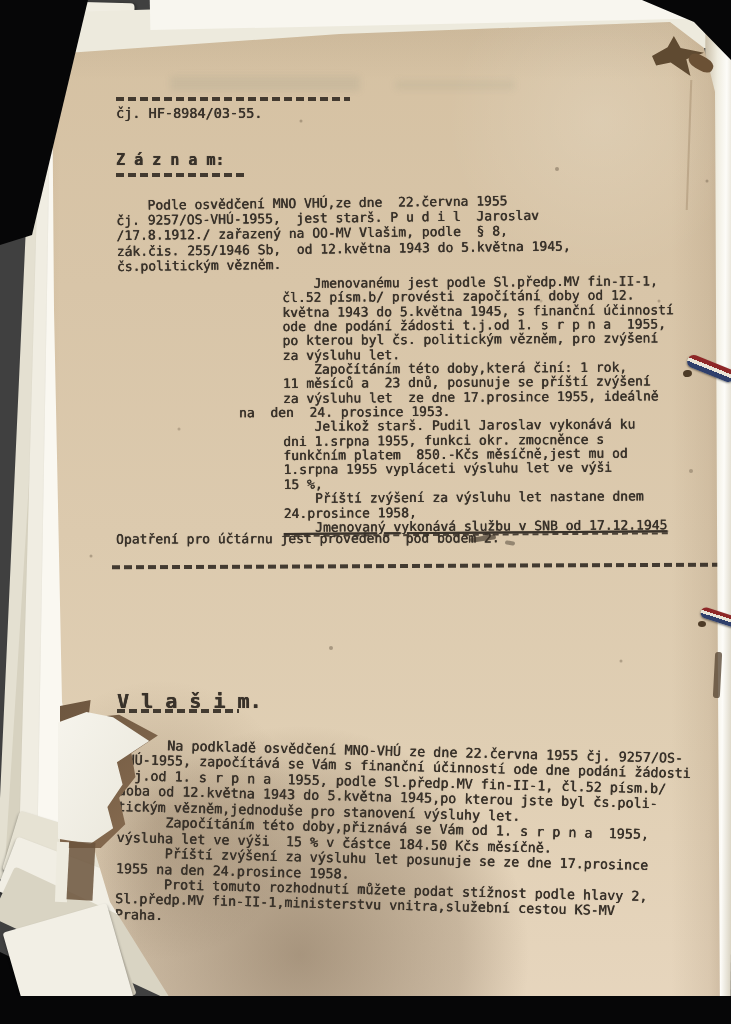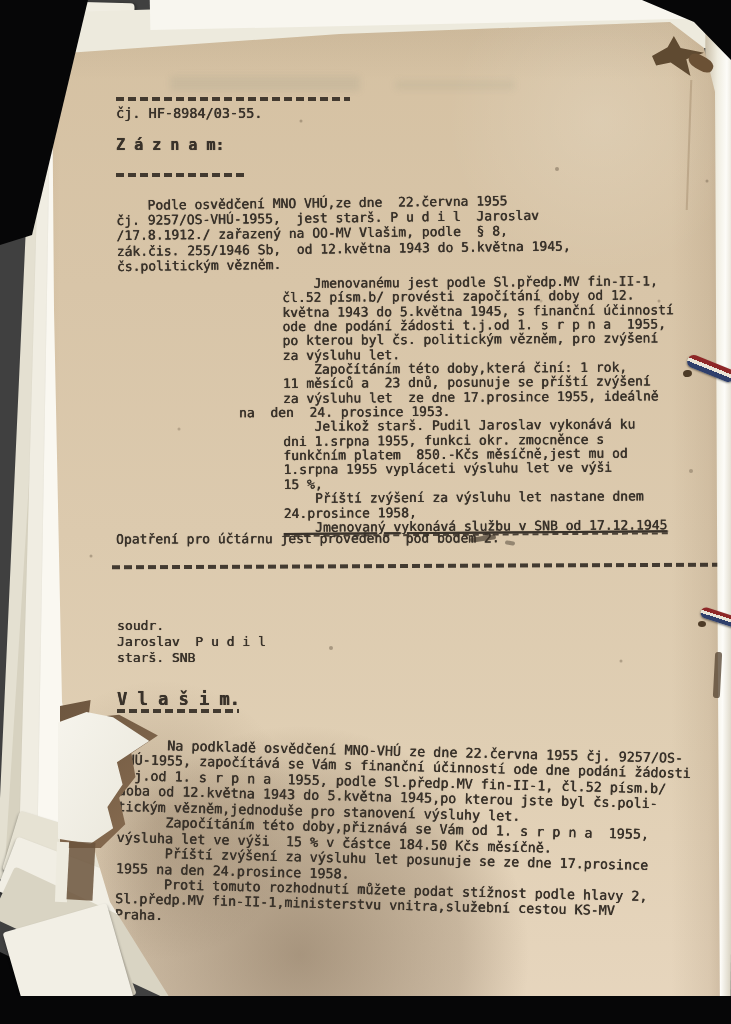--- a/index.html
+++ b/index.html
@@ -35,33 +35,33 @@
       linear-gradient(270deg, rgba(115,88,60,.28) 0, rgba(115,88,60,.1) 22px, transparent 60px),
       linear-gradient(180deg, rgba(98,80,60,.12) 0, transparent 80px),
       linear-gradient(180deg,#d5c1a2 0%,#d8c5a8 28%,#dccaae 52%,#e0cfb4 74%,#e7d6be 100%);
   }
 
   
   .t{position:absolute;color:#39322a;white-space:pre;
      text-shadow:.35px 0 0 currentColor,0 0 1px rgba(57,50,42,.45);}
   .tline{white-space:pre;}
   .ref{left:116px;top:105px;font-size:13.5px;}
-  .hz{left:116px;top:136px;font-size:15px;font-weight:bold;}
+  .hz{left:116px;top:151px;font-size:15px;font-weight:bold;}
   .p1{left:116px;top:198px;font-size:13px;transform:rotate(-.7deg);transform-origin:left top;}
   .p1 .tline{height:15.2px;}
   .p2{left:282px;top:276px;font-size:13px;transform:rotate(-.4deg);transform-origin:left top;}
   .p2 .tline{height:14.35px;}
   .tline.outdent{margin-left:-44px;}
   .tline.uline{text-decoration:underline;text-decoration-thickness:1.5px;
      border-bottom:2px dashed rgba(50,43,35,.85);padding-bottom:1px;width:fit-content;}
   .note{left:116px;top:531px;font-size:13px;transform:rotate(-.2deg);}
   .hv{left:257px;top:582px;font-size:15px;font-weight:bold;}
   .addr{left:117px;top:618px;font-size:13px;}
   .addr .tline{height:16px;}
-  .city{left:117px;top:689px;font-size:17px;font-weight:bold;}
+  .city{left:117px;top:689px;font-size:20px;font-weight:bold;}
   .b2{left:119px;top:737px;font-size:13.4px;transform:rotate(1.4deg);transform-origin:left top;}
   .b2 .tline{height:15.45px;}
 
   
   .dash{position:absolute;background:repeating-linear-gradient(90deg,rgba(50,43,35,.9) 0 8px,transparent 8px 12px);}
   .d-top{left:116px;top:97px;width:234px;height:4px;}
   .d-z{left:116px;top:173px;width:130px;height:3.5px;}
   .d-sep{left:112px;top:564px;width:619px;height:3.5px;transform:rotate(-.25deg);}
   .d-city{left:117px;top:709px;width:122px;height:3.5px;}
 
@@ -140,21 +140,20 @@
 
     <div class="t p1"><div class="tline">    Podle osvědčení MNO VHÚ,ze dne  22.června 1955</div><div class="tline">čj. 9257/OS-VHÚ-1955,  jest starš. P u d i l  Jaroslav</div><div class="tline">/17.8.1912./ zařazený na OO-MV Vlašim, podle  § 8,</div><div class="tline">zák.čis. 255/1946 Sb,  od 12.května 1943 do 5.května 1945,</div><div class="tline">čs.politickým vězněm.</div></div>
     <div class="t p2"><div class="tline">    Jmenovanému jest podle Sl.předp.MV fin-II-1,</div><div class="tline">čl.52 písm.b/ provésti započítání doby od 12.</div><div class="tline">května 1943 do 5.května 1945, s finanční účinností</div><div class="tline">ode dne podání žádosti t.j.od 1. s r p n a  1955,</div><div class="tline">po kterou byl čs. politickým vězněm, pro zvýšení</div><div class="tline">za výsluhu let.</div><div class="tline">    Započítáním této doby,která činí: 1 rok,</div><div class="tline">11 měsíců a  23 dnů, posunuje se příští zvýšení</div><div class="tline">za výsluhu let  ze dne 17.prosince 1955, ideálně</div><div class="tline outdent">na  den  24. prosince 1953.</div><div class="tline">    Jelikož starš. Pudil Jaroslav vykonává ku</div><div class="tline">dni 1.srpna 1955, funkci okr. zmocněnce s</div><div class="tline">funkčním platem  850.-Kčs měsíčně,jest mu od</div><div class="tline">1.srpna 1955 vypláceti výsluhu let ve výši</div><div class="tline">15 %,</div><div class="tline">    Příští zvýšení za výsluhu let nastane dnem</div><div class="tline">24.prosince 1958,</div><div class="tline uline">    Jmenovaný vykonává službu v SNB od 17.12.1945</div></div>
 
     <div class="t note">Opatření pro účtárnu jest provedeno  pod bodem 2.</div>
     <div class="abs sm1"></div>
     <div class="abs sm2"></div>
 
     <div class="dash d-sep"></div>
 
-    <div class="t addr"><div class="tline">soudr.</div><div class="tline">Jaroslav  P u d i l</div><div class="tline">starš. SNB</div></div>
     <div class="t city">V l a š i m.</div>
     <div class="dash d-city"></div>
 
     <div class="t b2"><div class="tline">      Na podkladě osvědčení MNO-VHÚ ze dne 22.června 1955 čj. 9257/OS-</div><div class="tline">VHÚ-1955, započítává se Vám s finanční účinností ode dne podání žádosti</div><div class="tline">t.j.od 1. s r p n a  1955, podle Sl.předp.MV fin-II-1, čl.52 písm.b/</div><div class="tline">doba od 12.května 1943 do 5.května 1945,po kterou jste byl čs.poli-</div><div class="tline">tickým vězněm,jednoduše pro stanovení výsluhy let.</div><div class="tline">      Započítáním této doby,přiznává se Vám od 1. s r p n a  1955,</div><div class="tline">výsluha let ve výši  15 % v částce 184.50 Kčs měsíčně.</div><div class="tline">      Příští zvýšení za výsluhu let posunuje se ze dne 17.prosince</div><div class="tline">1955 na den 24.prosince 1958.</div><div class="tline">      Proti tomuto rozhodnutí můžete podat stížnost podle hlavy 2,</div><div class="tline">Sl.předp.MV fin-II-1,ministerstvu vnitra,služební cestou KS-MV</div><div class="tline">Praha.</div></div>
   </div>
 
   <div class="abs blk btl"></div>
   <div class="abs blk btr"></div>
   <div class="abs blk bbl"></div>
   <div class="abs cp2"></div>

